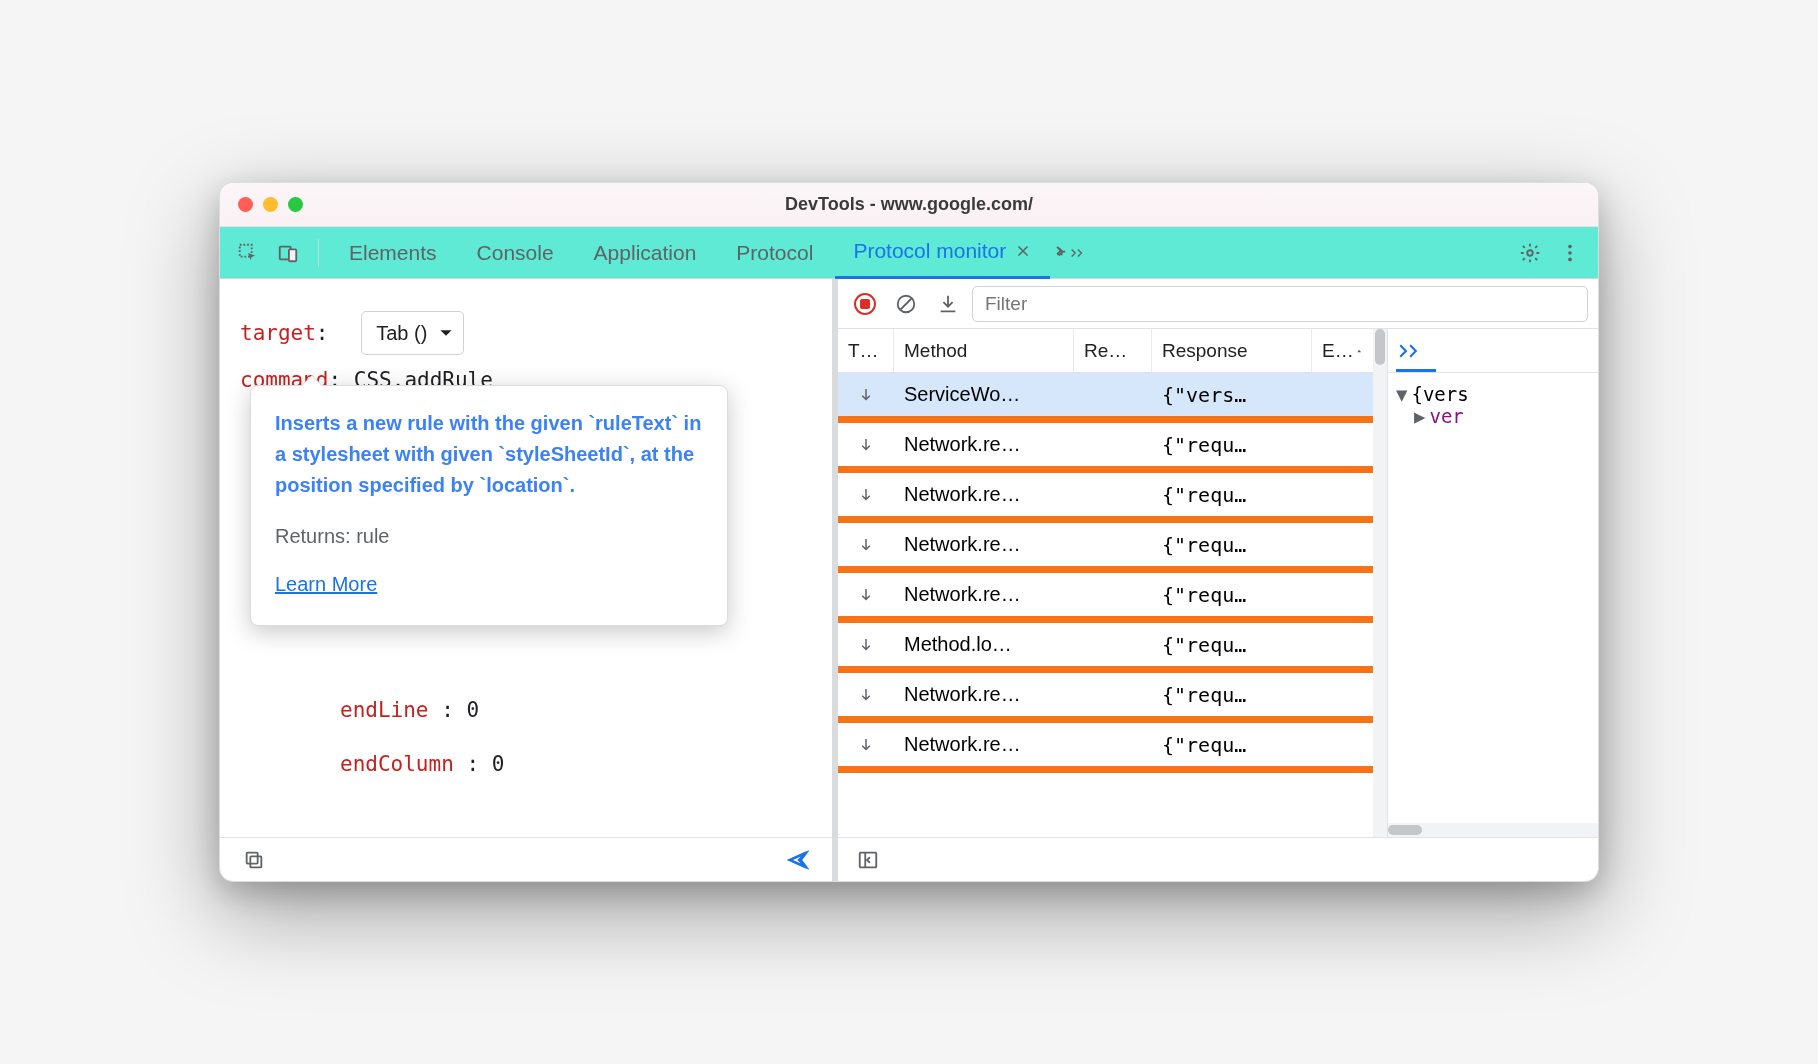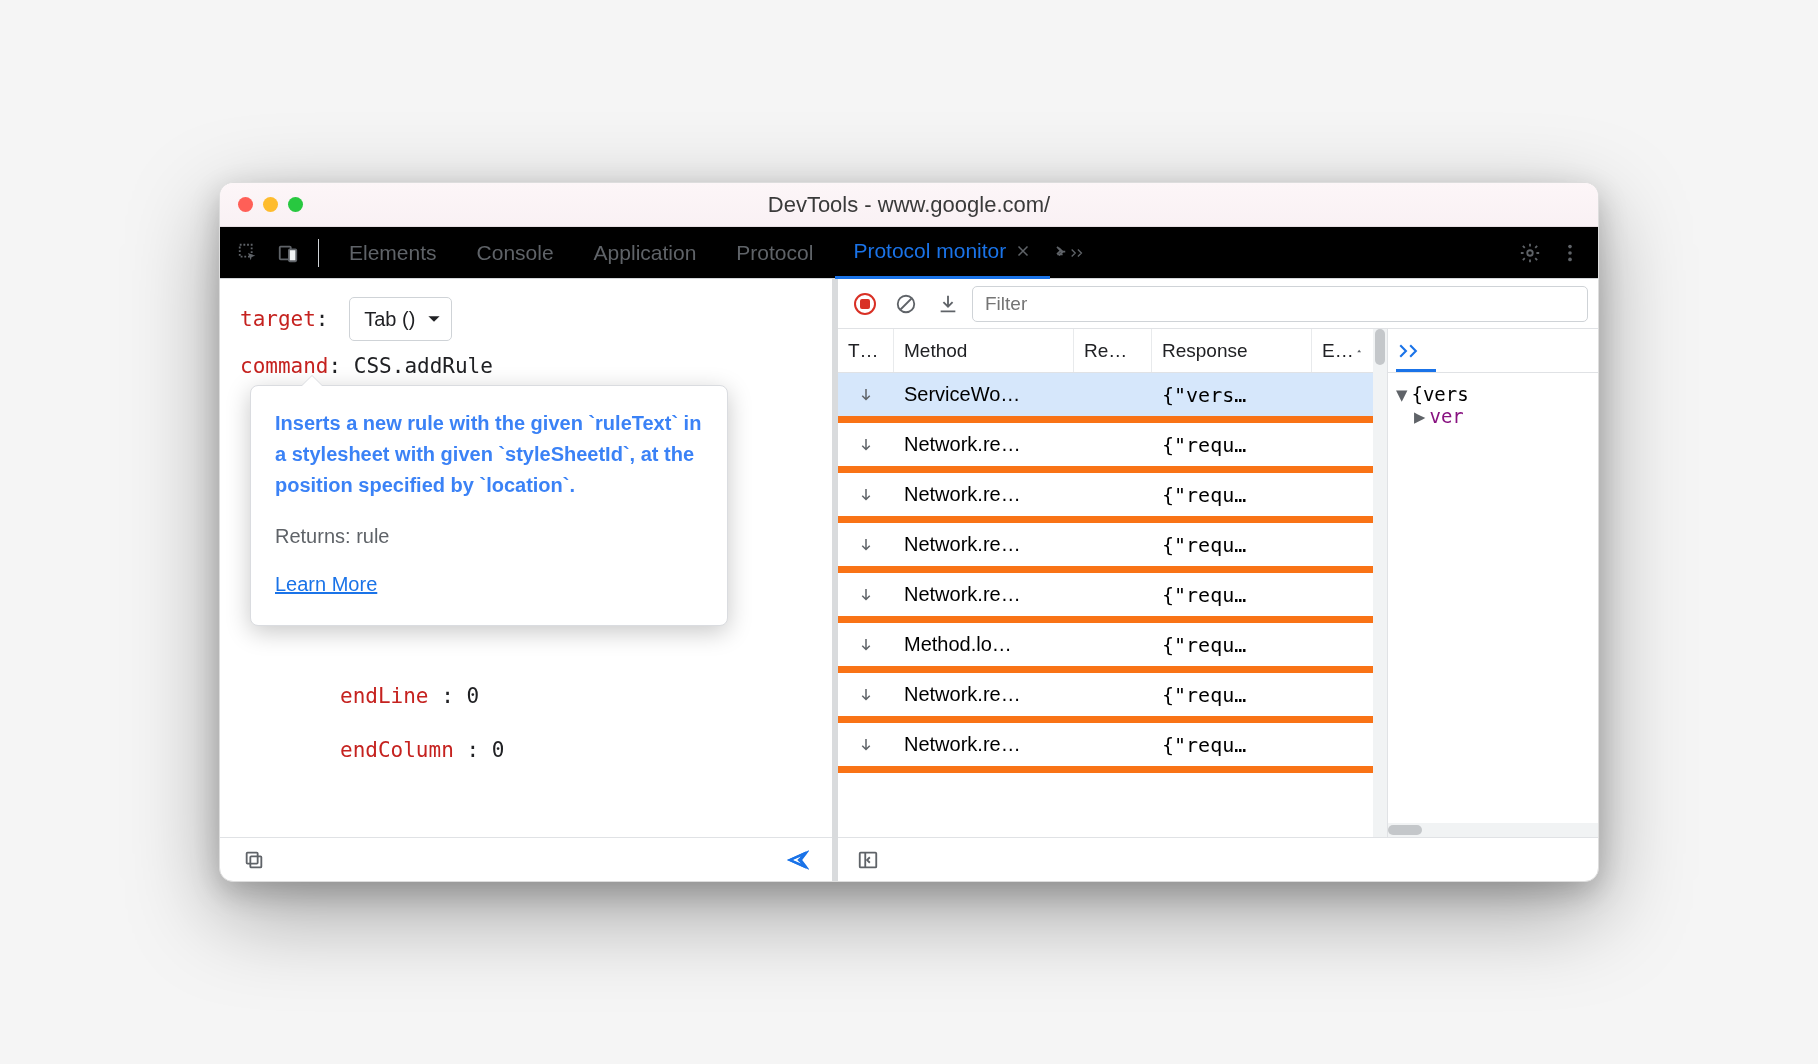--- a/index.html
+++ b/index.html
@@ -29,45 +29,45 @@
   display: flex;
   align-items: center;
   position: relative;
   border-bottom: 1px solid #e8dfe2;
 }
 .traffic { display: flex; gap: 10px; margin-left: 18px; }
 .traffic span { width: 15px; height: 15px; border-radius: 50%; display:block; }
 .tr-close { background:#ff5f57; }
 .tr-min { background:#febc2e; }
 .tr-max { background:#28c840; }
-.title-text { position:absolute; left:0; right:0; text-align:center; font-size:22px; font-weight:400; color:#3a3a3a; pointer-events:none;}
+.title-text { position:absolute; left:0; right:0; text-align:center; font-size:18px; font-weight:700; color:#3a3a3a; pointer-events:none;}
 .tabbar {
   height: 52px;
-  background: #000000;
+  background: #5eead4;
   border-bottom: 1px solid #d3d6d9;
   display:flex;
   align-items:center;
   padding: 0 10px;
   gap: 4px;
 }
 .iconbtn {
   width:36px; height:36px; display:flex; align-items:center; justify-content:center;
   color:#5f6368; border-radius:4px; cursor:pointer;
 }
 .iconbtn svg { width:22px; height:22px; }
 .tab-divider { width:1px; height:28px; background:#cfd3d7; margin:0 8px; }
 .tab { padding: 0 18px; height:52px; display:flex; align-items:center; font-size:21px; color:#5f6368; cursor:pointer; gap:8px;}
 .tab.active { color:#1a73e8; border-bottom: 3px solid #1a73e8; }
 .tab-close { width:18px; height:18px; color:#5f6368; }
 .spacer { flex:1; }
 .content { flex:1; display:flex; overflow:hidden; }
 .left-pane { width:618px; border-right: 6px solid #d9dbdd; position:relative; display:flex; flex-direction:column;}
-.editor { flex:1; padding: 18px 20px; font-family: Menlo, Consolas, monospace; font-size:21px; color:#202124; line-height:1.9; position:relative;}
+.editor { flex:1; padding: 32px 20px; font-family: Menlo, Consolas, monospace; font-size:21px; color:#202124; line-height:1.9; position:relative;}
 .kw { color:#c5221f; }
-.select-box { display:inline-flex; align-items:center; border:1px solid #cfd3d7; border-radius:5px; padding:2px 10px 2px 14px; font-family:-apple-system,sans-serif; font-size:20px; color:#202124; gap:12px; background:#fff; margin-left:8px;}
+.select-box { display:inline-flex; align-items:center; border:1px solid #cfd3d7; border-radius:5px; padding:2px 10px 2px 14px; font-family:-apple-system,sans-serif; font-size:20px; color:#202124; gap:12px; background:#fff; margin-left:20px;}
 .select-box svg{width:14px;height:14px;}
 .tooltip {
   position:absolute;
   top: 106px; left: 30px;
   width: 478px;
   background:#fff;
   border:1px solid #dadce0;
   border-radius:8px;
   box-shadow: 0 6px 24px rgba(0,0,0,0.22);
   padding: 22px 24px;

